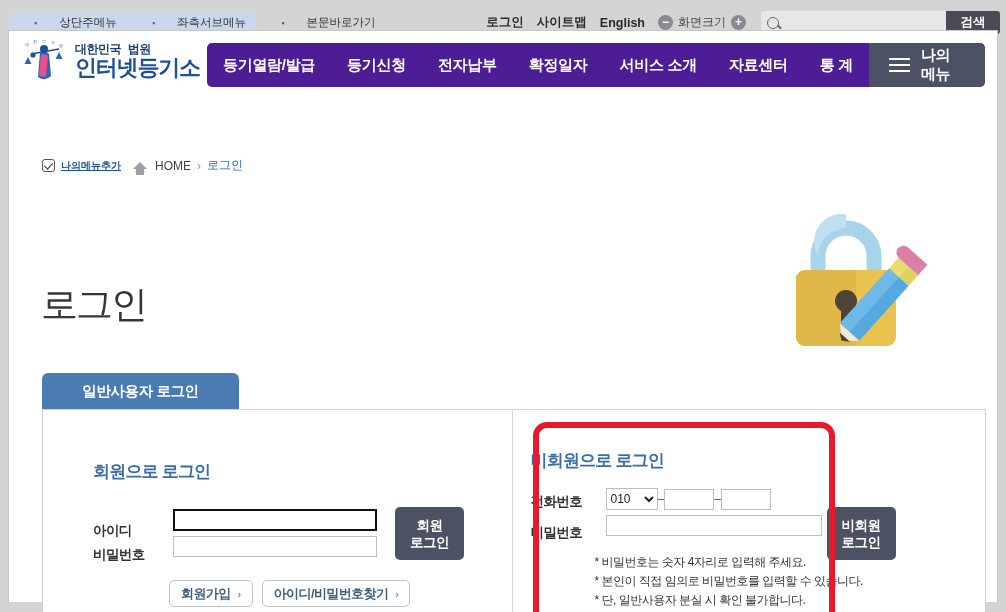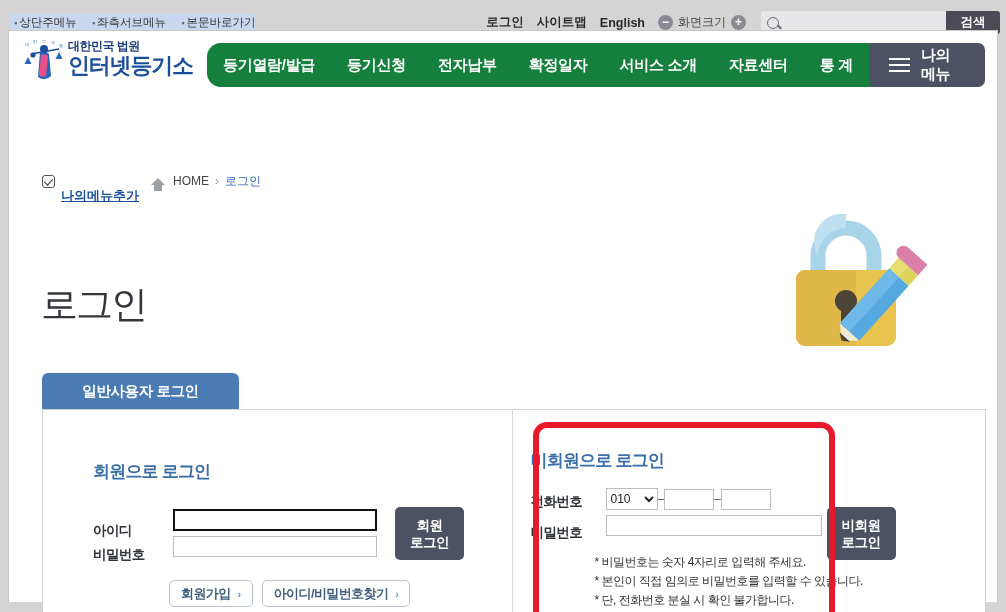--- a/index.html
+++ b/index.html
@@ -18,21 +18,21 @@
     position:absolute; left:0; top:0; width:1006px; height:30px;
     background:#d4d4d4;
   }
   .skipnav{
     position:absolute; left:10px; top:14px;
     width:245px; height:17px;
     background:#c9d8ef;
     font-size:11.5px; color:#333; line-height:17px;
     padding-left:4px; white-space:nowrap;
   }
-  .skipnav span{ margin-right:6px; }
+  .skipnav span{ margin-right:6px;margin-left:20px; }
   .skipnav i{ font-style:normal; color:#666; font-size:9px; margin-right:2px;}
   .util-right{
     position:absolute; right:6px; top:11px;
     display:flex; align-items:center; gap:13px;
     font-size:12.5px; color:#333; font-weight:bold;
   }
   .util-right a{ color:#2a2a2a; text-decoration:none; white-space:nowrap;}
   .zoomgrp{ display:flex; align-items:center; gap:5px; font-weight:normal; color:#444; font-size:12px;}
   .circ-btn{
     width:15px;height:15px;border-radius:50%;background:#8a8a93;
@@ -59,28 +59,28 @@
   }
 
   
   .page{
     position:absolute; left:8px; top:30px; width:990px; height:572px;
     background:#fff; border:1px solid #c8c8c8; border-bottom:none;
   }
 
   
   .header{ position:relative; height:66px; }
-  .logo{ position:absolute; left:14px; top:9px; display:flex; align-items:flex-start; gap:1px;}
+  .logo{ position:absolute; left:14px; top:9px; display:flex; align-items:center; gap:8px;font-family:Liberation Mono, monospace;}
   .logo-mark{ width:44px;height:46px; position:relative; }
   .logo-text .l1{ font-size:12px;font-weight:bold;color:#1b3f7a;letter-spacing:-0.5px;line-height:13px;}
   .logo-text .l2{ font-size:22px;font-weight:bold;color:#1b4f9c;letter-spacing:-1.2px;line-height:25px;}
 
   .gnb{
     position:absolute; left:198px; top:12px; height:44px; width:778px;
-    background:#15803d; border-radius:14px;
+    background:#4c1d95; border-radius:5px;
     display:flex; align-items:center;
   }
   .gnb a{
     color:#fff; font-size:15px; font-weight:bold; text-decoration:none;
     padding:0 16px; white-space:nowrap; letter-spacing:-0.3px;
   }
   .mymenu{
     margin-left:auto; height:44px; background:#4c5263; border-radius:0 7px 7px 0;
     display:flex; align-items:center; gap:11px; padding:0 22px 0 20px;
   }
@@ -95,21 +95,21 @@
     display:flex; align-items:center; gap:6px; font-size:12px; color:#555;
   }
   .crumb .chk{
     width:13px;height:13px;border:1.4px solid #555;border-radius:3px;
     position:relative; flex:none;
   }
   .crumb .chk:after{
     content:"";position:absolute;left:3px;top:1px;width:4px;height:7px;
     border:solid #333;border-width:0 1.6px 1.6px 0;transform:rotate(42deg);
   }
-  .crumb .addmy{ color:#1a4f9c;font-weight:bold;font-size:13px;margin-top:30px;}
+  .crumb .addmy{ color:#1a4f9c;font-weight:bold;font-size:10px;}
   .crumb .home{ width:0;height:0;border-left:7px solid transparent;border-right:7px solid transparent;border-bottom:7px solid #9aa0a6;position:relative;margin-left:6px;}
   .crumb .home:after{content:"";position:absolute;left:-4px;top:7px;width:8px;height:6px;background:#9aa0a6;}
   .crumb .c-home{ color:#444;margin-left:2px;}
   .crumb .sep{ color:#999;}
   .crumb .c-cur{ color:#2a66b8;}
 
   .ptitle{
     position:absolute; left:32px; top:158px;
     font-size:37px; color:#33363b; letter-spacing:-2px; font-weight:normal;
   }
@@ -337,21 +337,21 @@
         <input class="inp" style="position: absolute; left: 93px; top: 105px; width: 216px;" type="password">
 
         <button class="darkbtn" style="position:absolute;left:314px;top:97px;width:69px;height:53px;">
           <div>비회원</div>
           <div>로그인</div>
         </button>
 
         <div style="position:absolute;left:82px;top:143px;">
           <div class="note">* 비밀번호는 숫자 4자리로 입력해 주세요.</div>
           <div class="note">* 본인이 직접 임의로 비밀번호를 입력할 수 있습니다.</div>
-          <div class="note">* 단, 전화번호 분실 시 확인 불가합니다.</div>
+          <div class="note">* 단, 일반사용자 분실 시 확인 불가합니다.</div>
         </div>
       </div>
     </div>
 
     <div class="redbox"></div>
 
   </div>
 
 </div>
 

